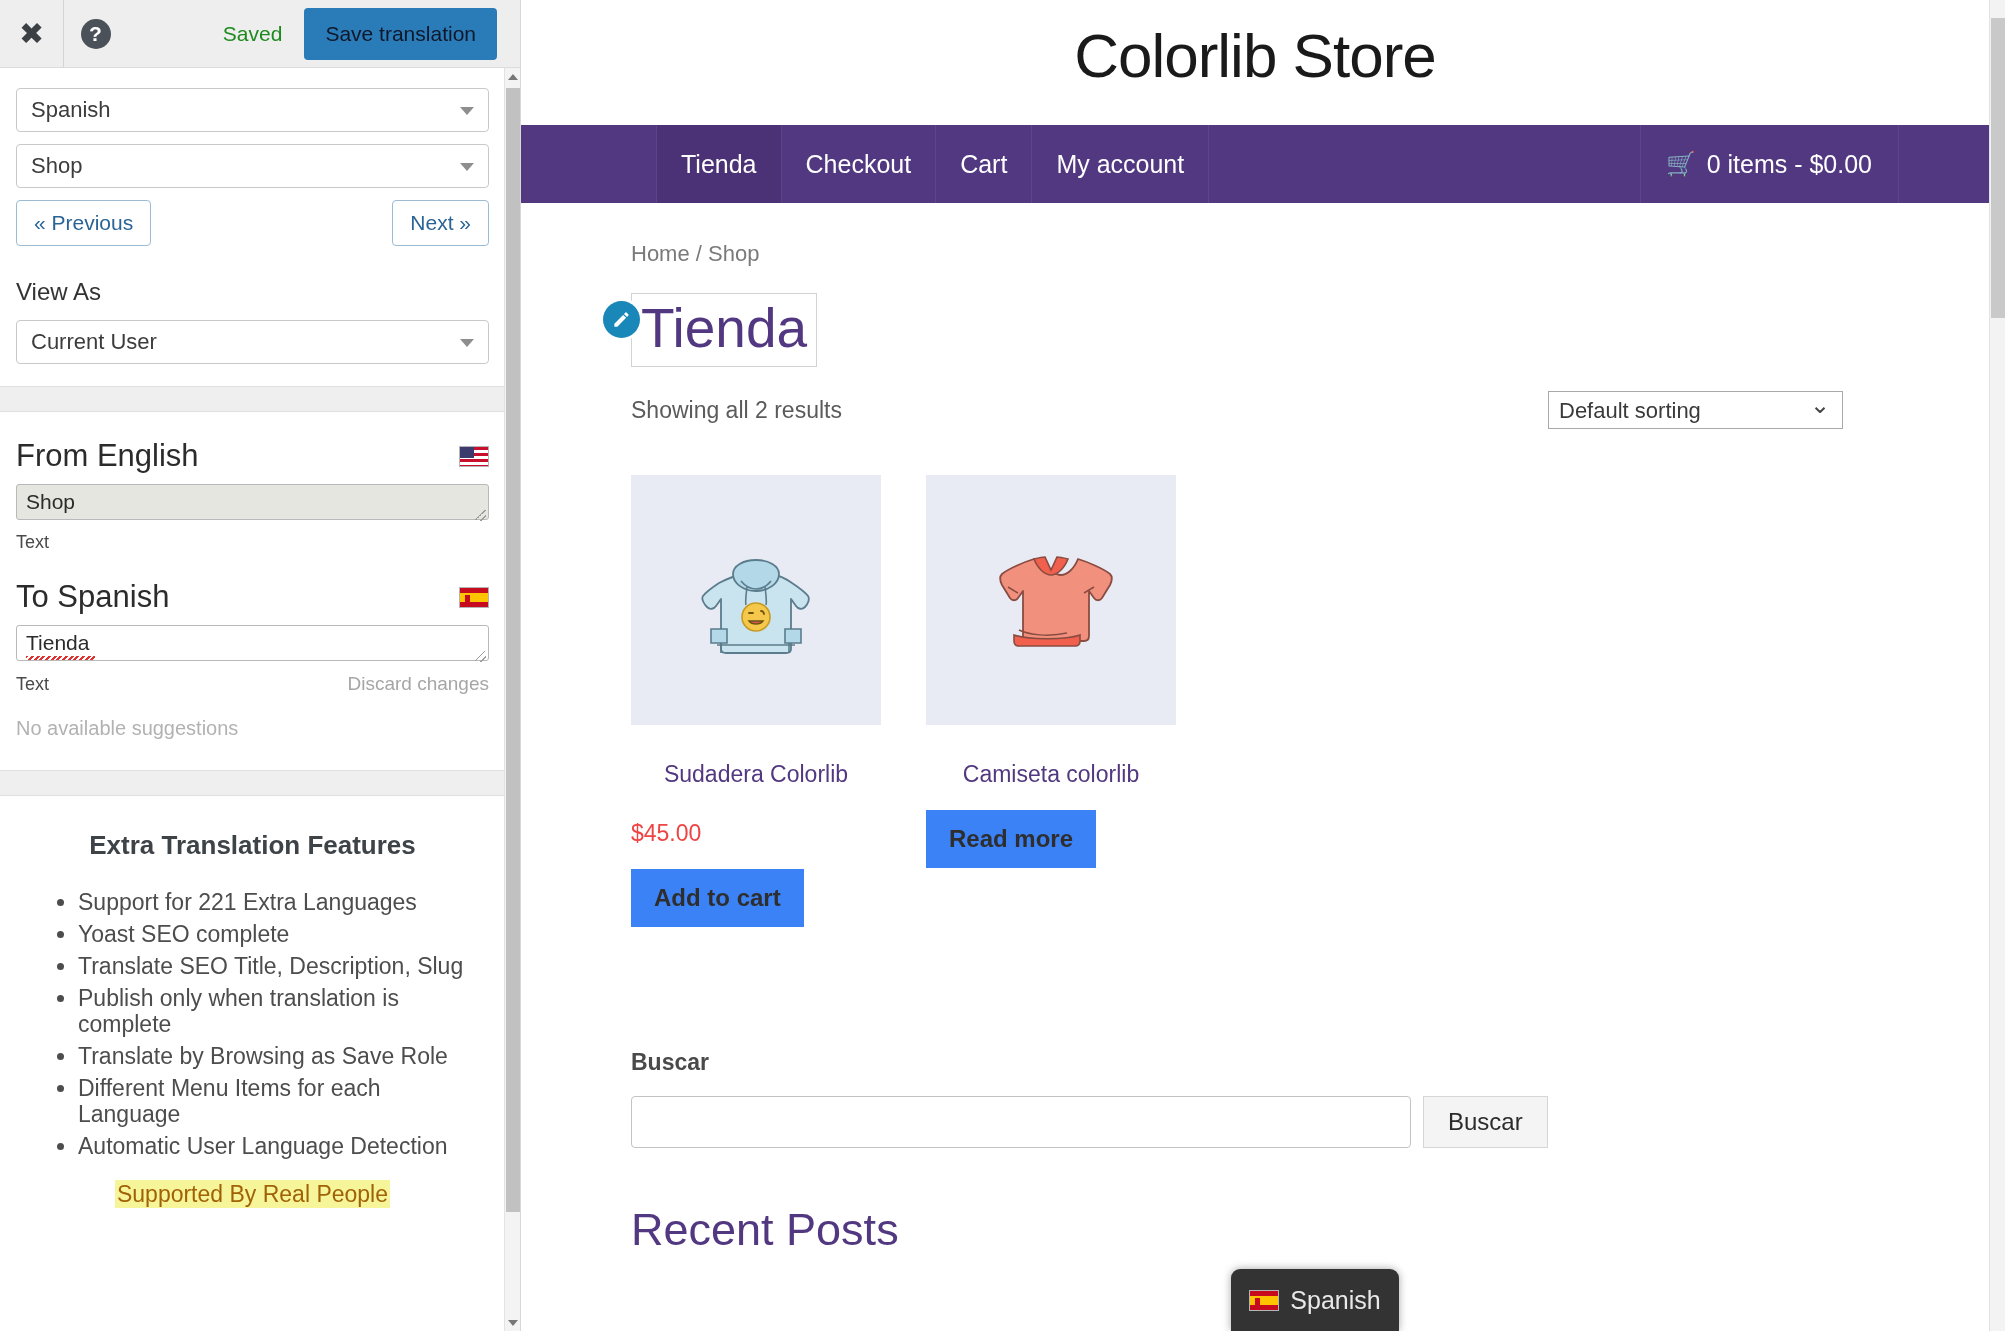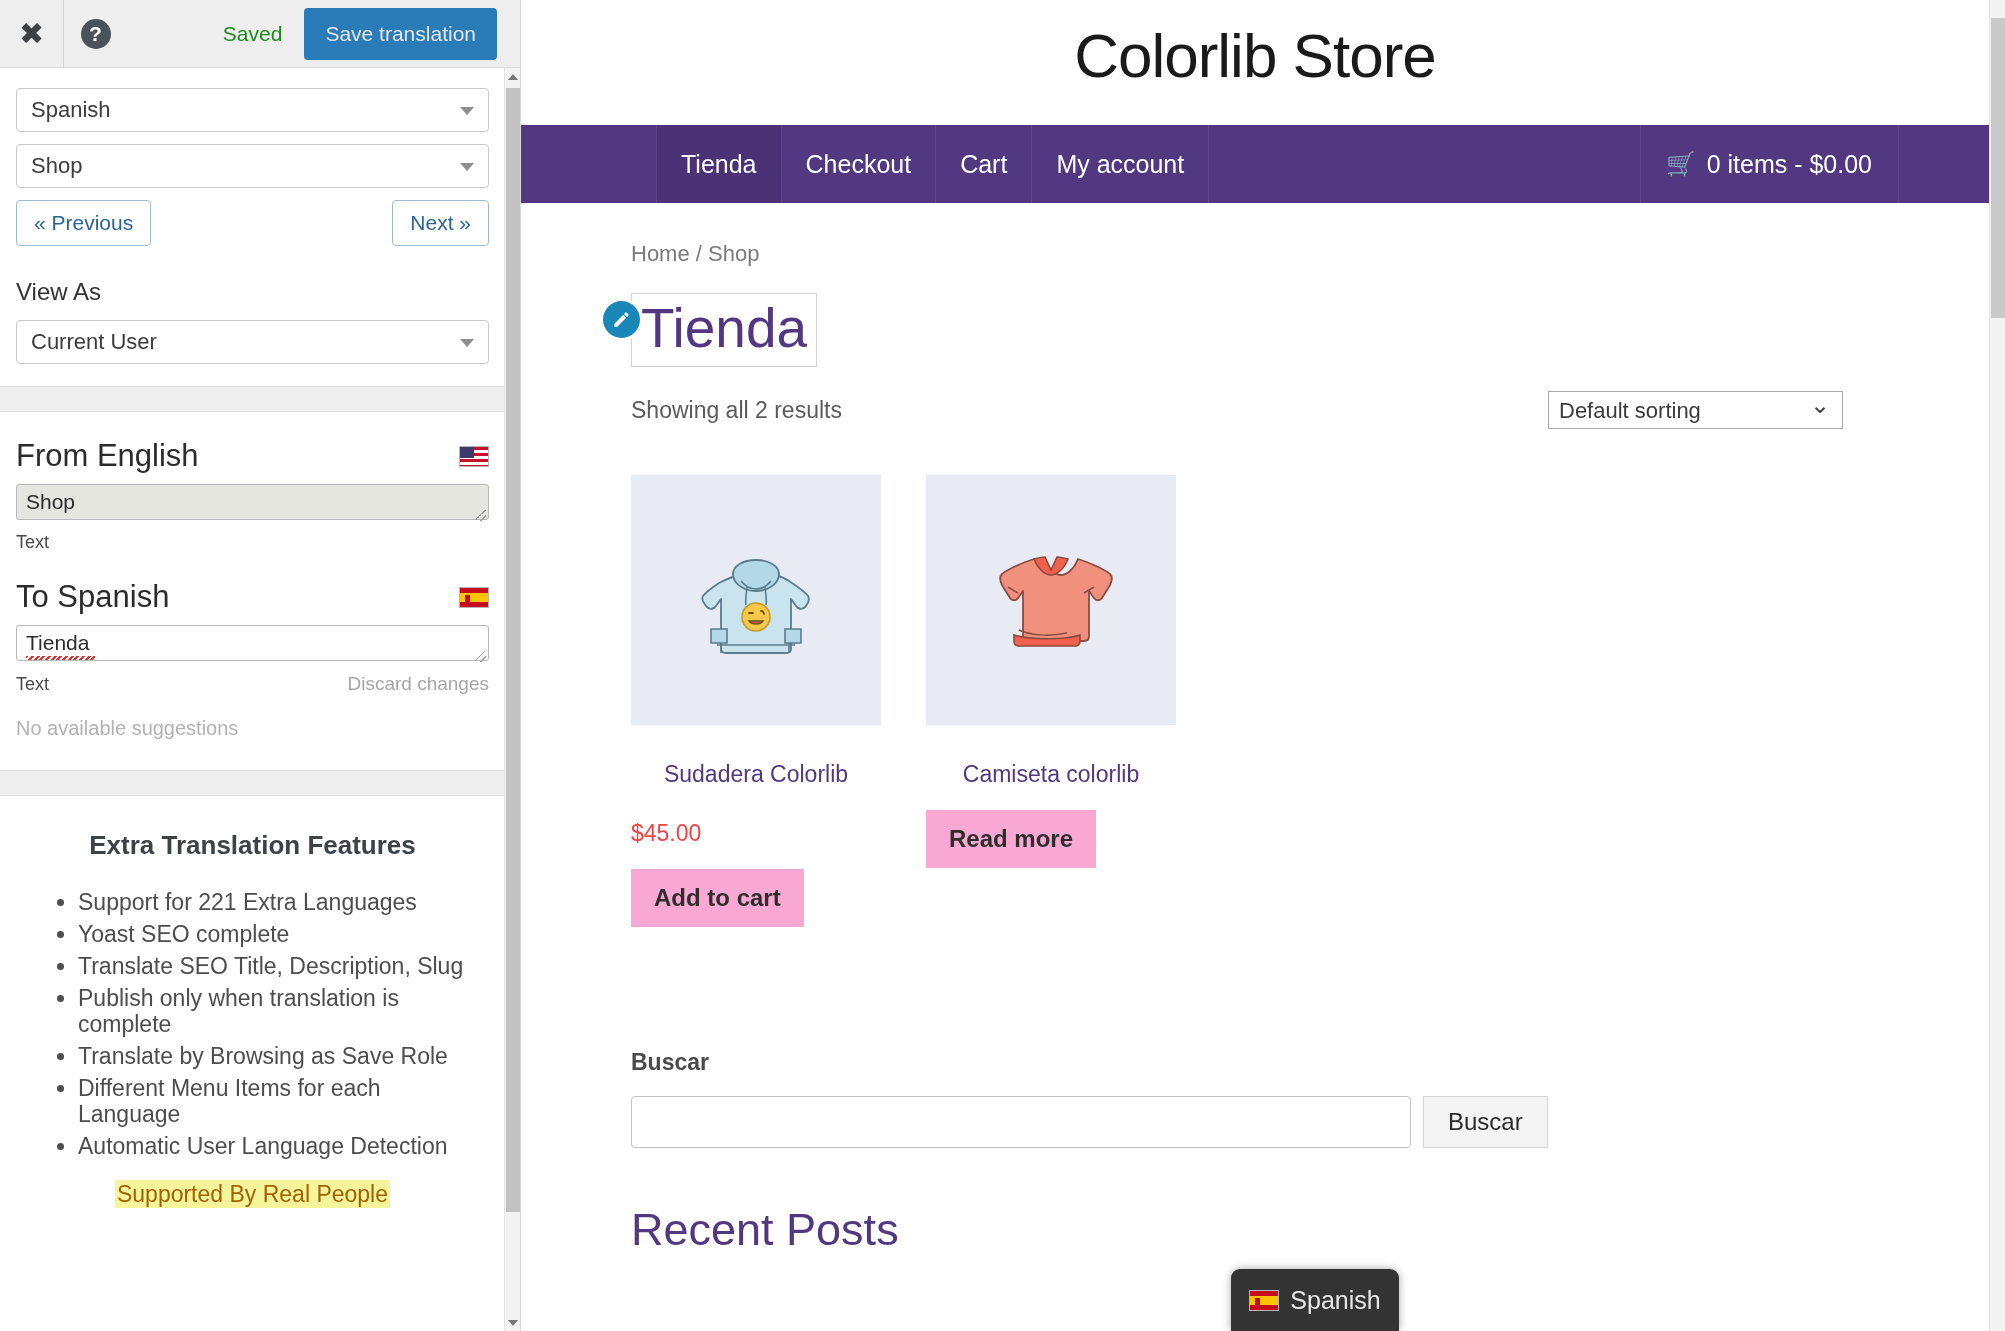--- a/index.html
+++ b/index.html
@@ -19,21 +19,21 @@
   .tp-hicon { width: 63px; height: 68px; display: flex; align-items: center;
               justify-content: center; cursor: pointer; }
   .tp-hdiv { width: 1px; height: 68px; background: #d5d5d5; }
   .close-x { font-size: 30px; color: #3b4045; font-weight: 700; line-height: 1;
              font-family: "DejaVu Sans", sans-serif; }
   .help-c { width: 30px; height: 30px; border-radius: 50%; background: #4a5159;
             color: #fff; font-size: 21px; font-weight: 700; display: flex;
             align-items: center; justify-content: center; line-height: 1; }
   .tp-hspace { flex: 1; }
   .saved-lbl { color: #1e8a1e; font-size: 21px; margin-right: 22px; }
-  .save-btn { background: #2a7cb8; color: #e5e5e5; border: none; border-radius: 4px;
+  .save-btn { background: #2a7cb8; color: #0f172a; border: none; border-radius: 4px;
               font-size: 21px; padding: 14px 21px; margin-right: 23px;
               font-family: "Liberation Sans", sans-serif; cursor: pointer; }
 
   .tp-body { position: absolute; top: 68px; left: 0; width: 505px; bottom: 0;
              overflow: hidden; background: #fff; }
 
   .sec { padding: 0 16px; }
   .sec-sel { padding-top: 20px; }
 
   .selbox { position: relative; width: 100%; height: 44px; border: 1px solid #c9c9c9;
@@ -155,21 +155,21 @@
   .sortwrap { position: relative; }
   .sortwrap::after { content: "\2304"; position: absolute; right: 13px; top: 0px;
                      font-size: 24px; color: #444; pointer-events: none; }
 
   .prods { display: flex; gap: 45px; margin-top: 46px; }
   .prod { width: 250px; }
   .pimg { width: 250px; height: 250px; background: #e8ebf3;
           display: flex; align-items: center; justify-content: center; }
   .pname { font-size: 23px; color: #523880; margin-top: 36px; cursor: pointer; text-align: center; }
   .pprice { font-size: 23px; color: #ef4444; margin-top: 32px; }
-  .pbtn { background: #f9a8d4; border: none; color: #2e2e2e; font-size: 24px;
+  .pbtn { background: #3b82f6; border: none; color: #2e2e2e; font-size: 24px;
           font-weight: 700; padding: 15px 23px; margin-top: 22px; cursor: pointer;
           font-family: "Liberation Sans", sans-serif; }
 
   .searchsec { margin-top: 122px; }
   .search-lbl { font-size: 23px; color: #4a4a4a; font-weight: 700; }
   .searchrow { display: flex; margin-top: 20px; }
   .search-in { width: 780px; height: 52px; border: 1px solid #c3c3c3;
                border-radius: 4px; font-size: 22px; padding: 0 12px;
                font-family: "Liberation Sans", sans-serif; }
   .search-btn { margin-left: 12px; background: #f4f4f4; border: 1px solid #d6d6d6;

